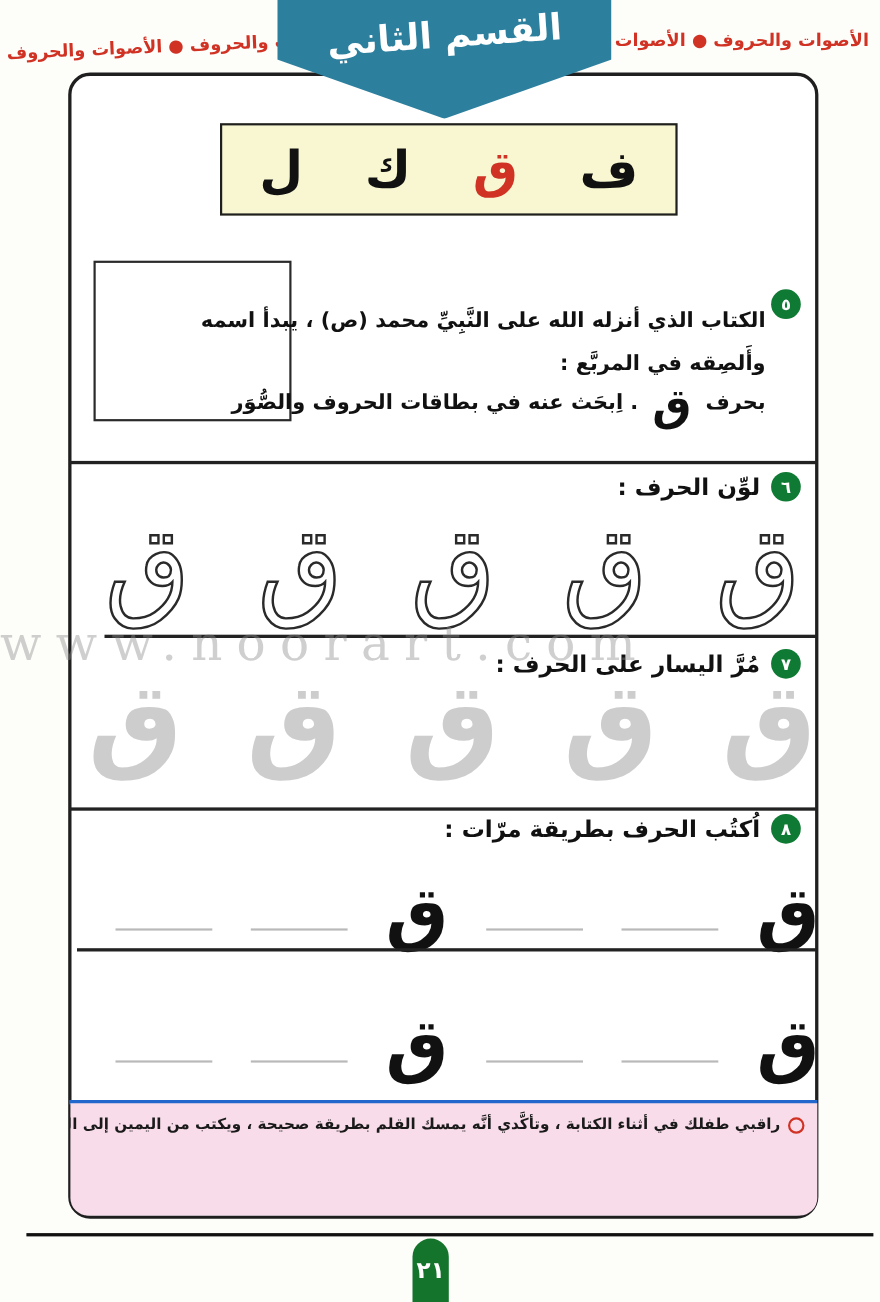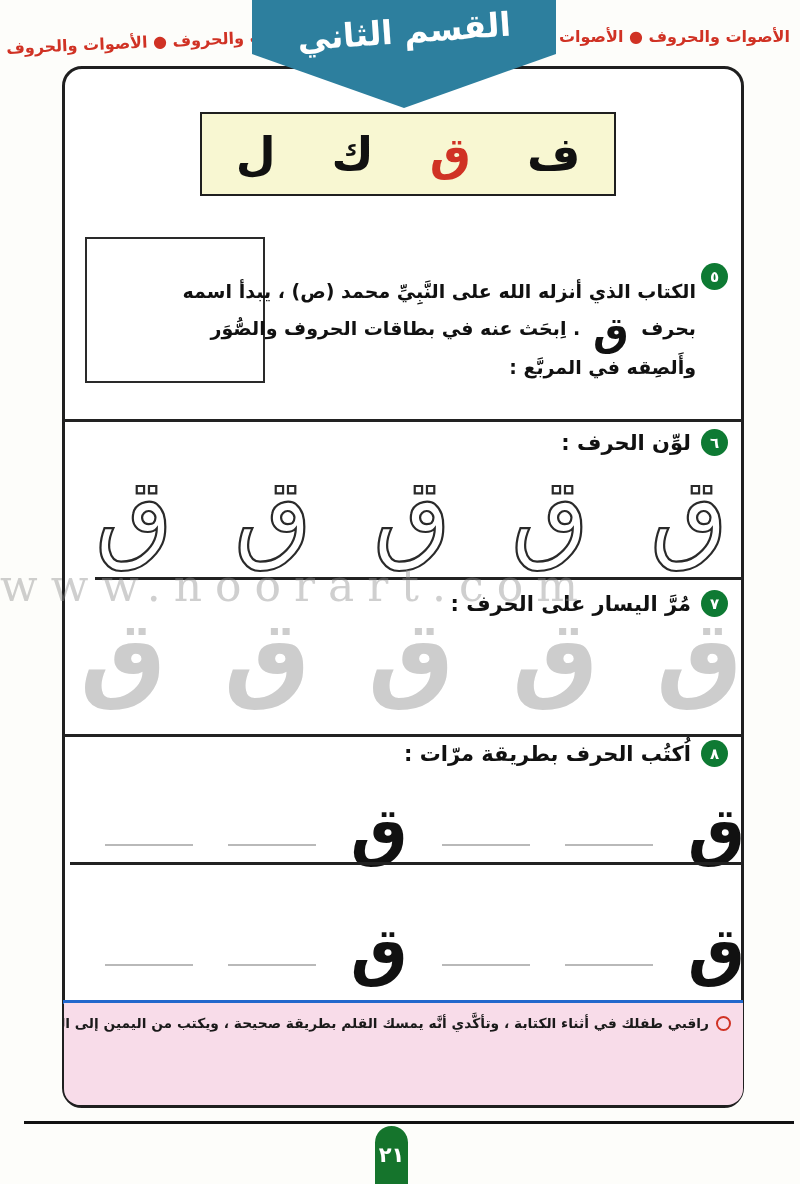--- a/index.html
+++ b/index.html
@@ -88,26 +88,26 @@
   <div class="band">
     <span>ف</span>
     <span class="hl">ق</span>
     <span>ك</span>
     <span>ل</span>
   </div>
 
   <div class="badge abs ex5-badge">٥</div>
   <div class="ex5-text">
     <div class="ex5-line">الكتاب الذي أنزله الله على النَّبِيِّ محمد (ص) ، يبدأ اسمه</div>
+    <div class="ex5-line ex5-line3">وأَلصِقه في المربَّع :</div>
     <div class="ex5-line ex5-line2">
       <span>بحرف</span>
       <span class="qaf-inline">ق</span>
       <span>. اِبحَث عنه في بطاقات الحروف والصُّوَر</span>
     </div>
-    <div class="ex5-line ex5-line3">وأَلصِقه في المربَّع :</div>
   </div>
   <div class="paste-box"></div>
 
   <div class="rule" style="left:63px;top:419px;width:680px;"></div>
 
   <div class="exh" style="right:72px;top:429px;">
     <span class="badge">٦</span>
     <span>لوِّن الحرف :</span>
   </div>
   <div class="outline-row">

